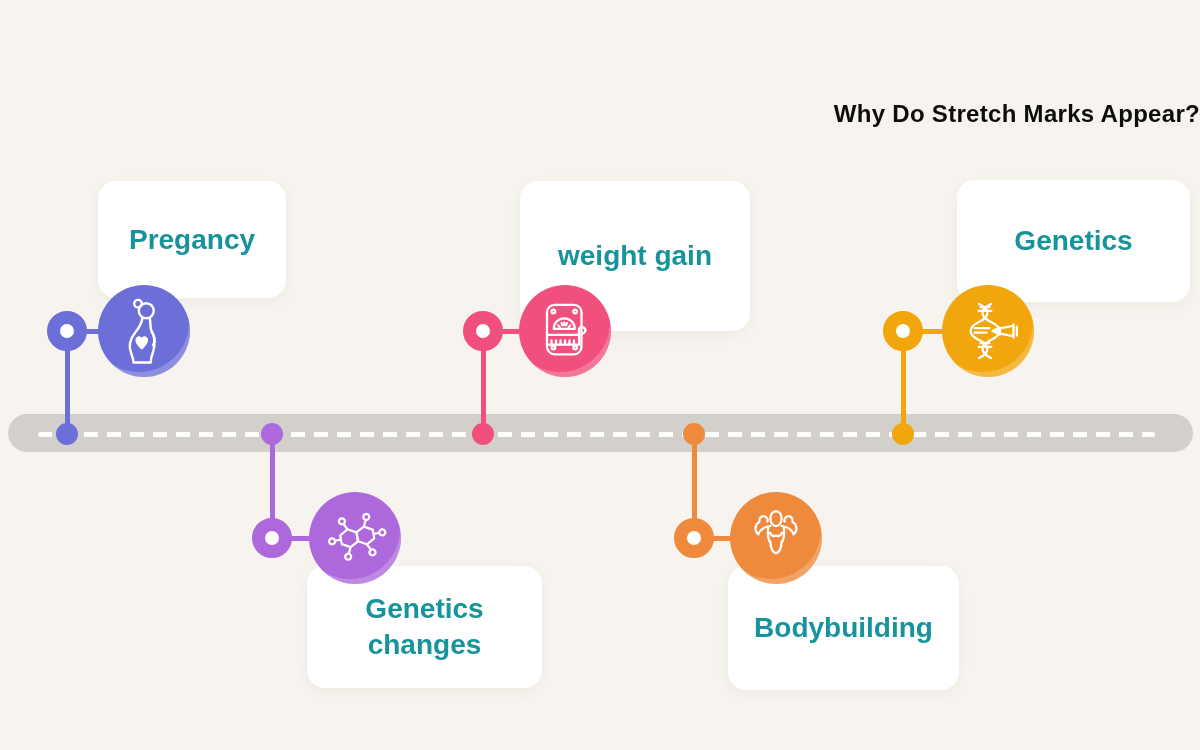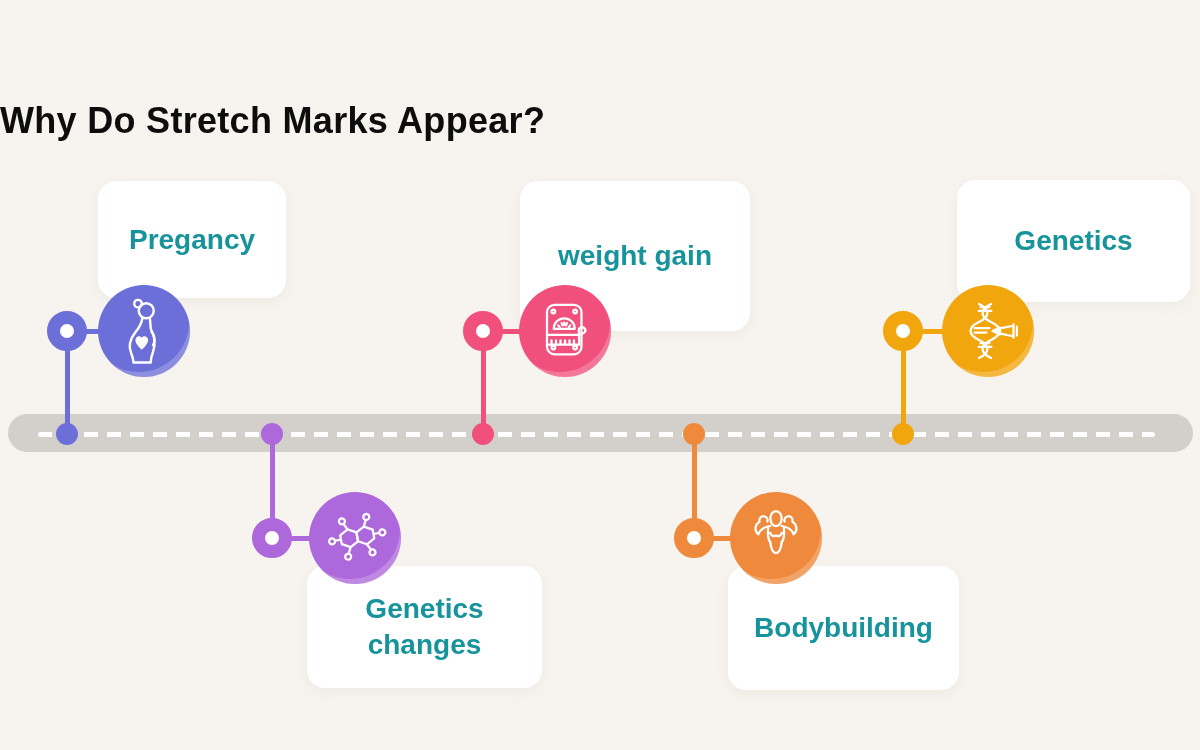--- a/index.html
+++ b/index.html
@@ -3,21 +3,21 @@
 <meta charset="utf-8">
 <style>
   html, body { margin: 0; padding: 0; }
   body {
     width: 1200px; height: 750px; position: relative; overflow: hidden;
     background: var(--bg, #F7F4EF);
     font-family: "Liberation Sans", sans-serif;
   }
   .title {
     position: absolute; left: 0; top: 100px; width: 100%;
-    text-align: left; font-size: 36px; font-weight: bold;
+    text-align: right; font-size: 24px; font-weight: bold;
     letter-spacing: 0.3px; color: var(--titlec, #0D0D0D); margin: 0;
   }
   .bar {
     position: absolute; left: 8px; top: 414px; width: 1185px; height: 38px;
     border-radius: 19px; background: var(--barc, #D3D0CB);
   }
   .dashes {
     position: absolute; left: 38px; top: 432px; width: 1117px; height: 5px;
     background: repeating-linear-gradient(90deg, var(--dashc,#fff) 0 14px, transparent 14px 23px);
     border-radius: 3px;

